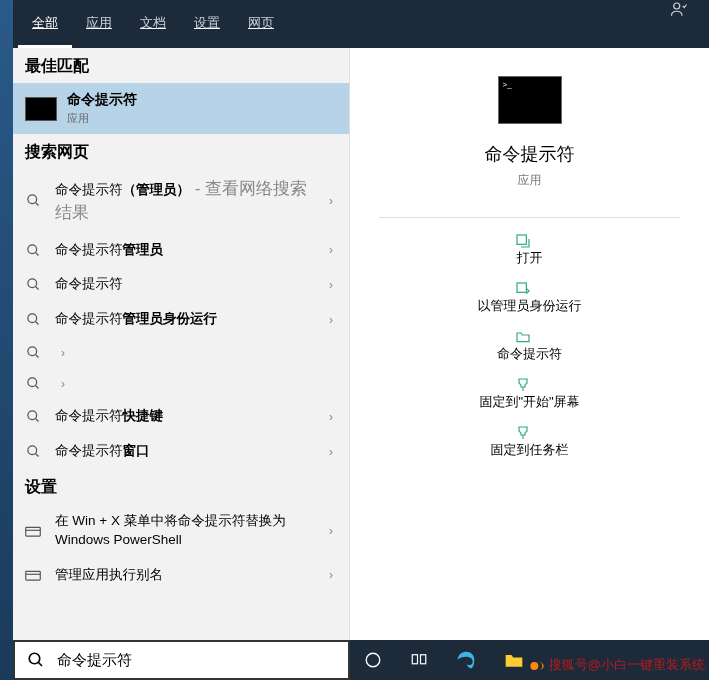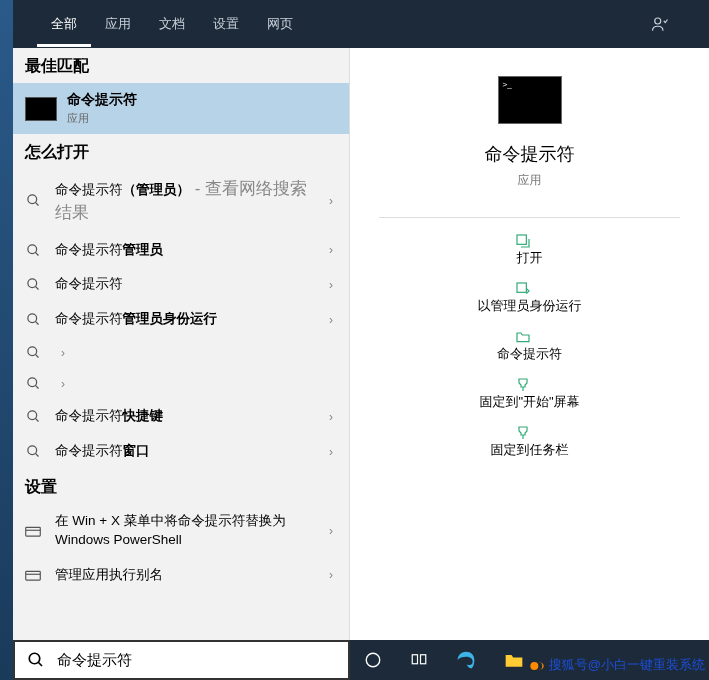--- a/index.html
+++ b/index.html
@@ -1,18 +1,18 @@
 <!DOCTYPE html>
 <html><head>
   <meta charset="utf-8">
   <style>
     * { margin: 0; padding: 0; box-sizing: border-box; font-family: "Microsoft YaHei", "Segoe UI", sans-serif; }
     body { width: 709px; height: 680px; overflow: hidden; background: #ccc; position: relative; }
     .window { position: absolute; left: 13px; top: 0; width: 696px; height: 640px; background: #fff; display: flex; flex-direction: column; }
-    .header { background: #1c2a3a; height: 48px; display: flex; align-items: center; padding: 0 24px; color: #fff; }
+    .header { background: #1c2a3a; height: 48px; display: flex; padding: 0 5px; color: #fff; text-decoration: underline; }
     .tab { padding: 14px 14px; font-size: 13px; color: #c8d0d8; cursor: pointer; }
     .tab.active { border-bottom: 3px solid #fff; color: #fff; padding-bottom: 11px; }
     .header-spacer { flex: 1; }
     .feedback-icon { padding: 0 16px; color: #c8d0d8; }
     .body { flex: 1; display: flex; overflow: hidden; }
     .left-panel { width: 337px; background: #f2f2f2; overflow-y: auto; border-right: 1px solid #ddd; }
     .section-header { font-size: 16px; font-weight: bold; padding: 8px 12px 6px; color: #000; }
     .best-match { display: flex; align-items: center; padding: 8px 12px; background: #b7d3e8; }
     .cmd-icon { width: 32px; height: 24px; background: #000; border: 1px solid #555; margin-right: 10px; }
     .item-title { font-size: 14px; font-weight: bold; color: #000; }
@@ -30,21 +30,21 @@
     .detail-sub { font-size: 12px; color: #777; margin-top: 6px; }
     .divider { width: 84%; border-top: 1px solid #ddd; margin: 28px 0 8px; }
     .actions { width: 100%; padding: 0 24px; }
     .action-row { display: flex; align-items: center; padding: 7px 6px; font-size: 13px; color: #000; cursor: pointer; flex-direction: column; }
     .action-icon { width: 20px; margin-right: 14px; color: #4a6; display: flex; justify-content: center; }
     .search-bar { position: absolute; left: 13px; bottom: 0; width: 337px; height: 40px; background: #fff; border: 2px solid #333; display: flex; align-items: center; }
     .search-bar .sicon { padding: 0 12px; color: #333; }
     .search-bar input { border: none; outline: none; font-size: 15px; flex: 1; }
     .taskbar { position: absolute; left: 350px; bottom: 0; right: 0; height: 40px; background: #1c2a3a; display: flex; align-items: center; color: #fff; }
     .task-item { padding: 0 14px; height: 100%; display: flex; align-items: center; }
-    .watermark { position: absolute; right: 4px; bottom: 6px; font-size: 13px; color: #1d4ed8; white-space: nowrap; }
+    .watermark { position: absolute; right: 4px; bottom: 6px; font-size: 13px; color: #b91c1c; white-space: nowrap; }
     .desktop-edge { position: absolute; left: 0; top: 0; width: 13px; height: 680px; background: linear-gradient(#2a5a8a,#1a3a5a); }
     svg { display: block; }
   </style>
 </head>
 <body>
 
 <div class="desktop-edge"></div>
 
 <div class="window">
   <div class="header">
@@ -67,21 +67,21 @@
     <div class="left-panel">
       <div class="section-header">最佳匹配</div>
       <div class="best-match">
         <div class="cmd-icon"></div>
         <div>
           <div class="item-title">命令提示符</div>
           <div class="item-sub">应用</div>
         </div>
       </div>
 
-      <div class="section-header">怎么打开</div>
+      <div class="section-header">搜索网页</div>
       <div id="web-list">
           <div class="search-row">
             <div class="row-icon">
               <svg width="15" height="15" viewBox="0 0 24 24" fill="none" stroke="#555" stroke-width="2">
                 <circle cx="10" cy="10" r="7"></circle>
                 <line x1="20" y1="20" x2="15" y2="15"></line>
               </svg>
             </div>
     <div class="row-text">命令提示符<span class="bold">（管理员）</span><span class="hint"> - 查看网络搜索结果</span></div>
     <div class="chevron">›</div>

